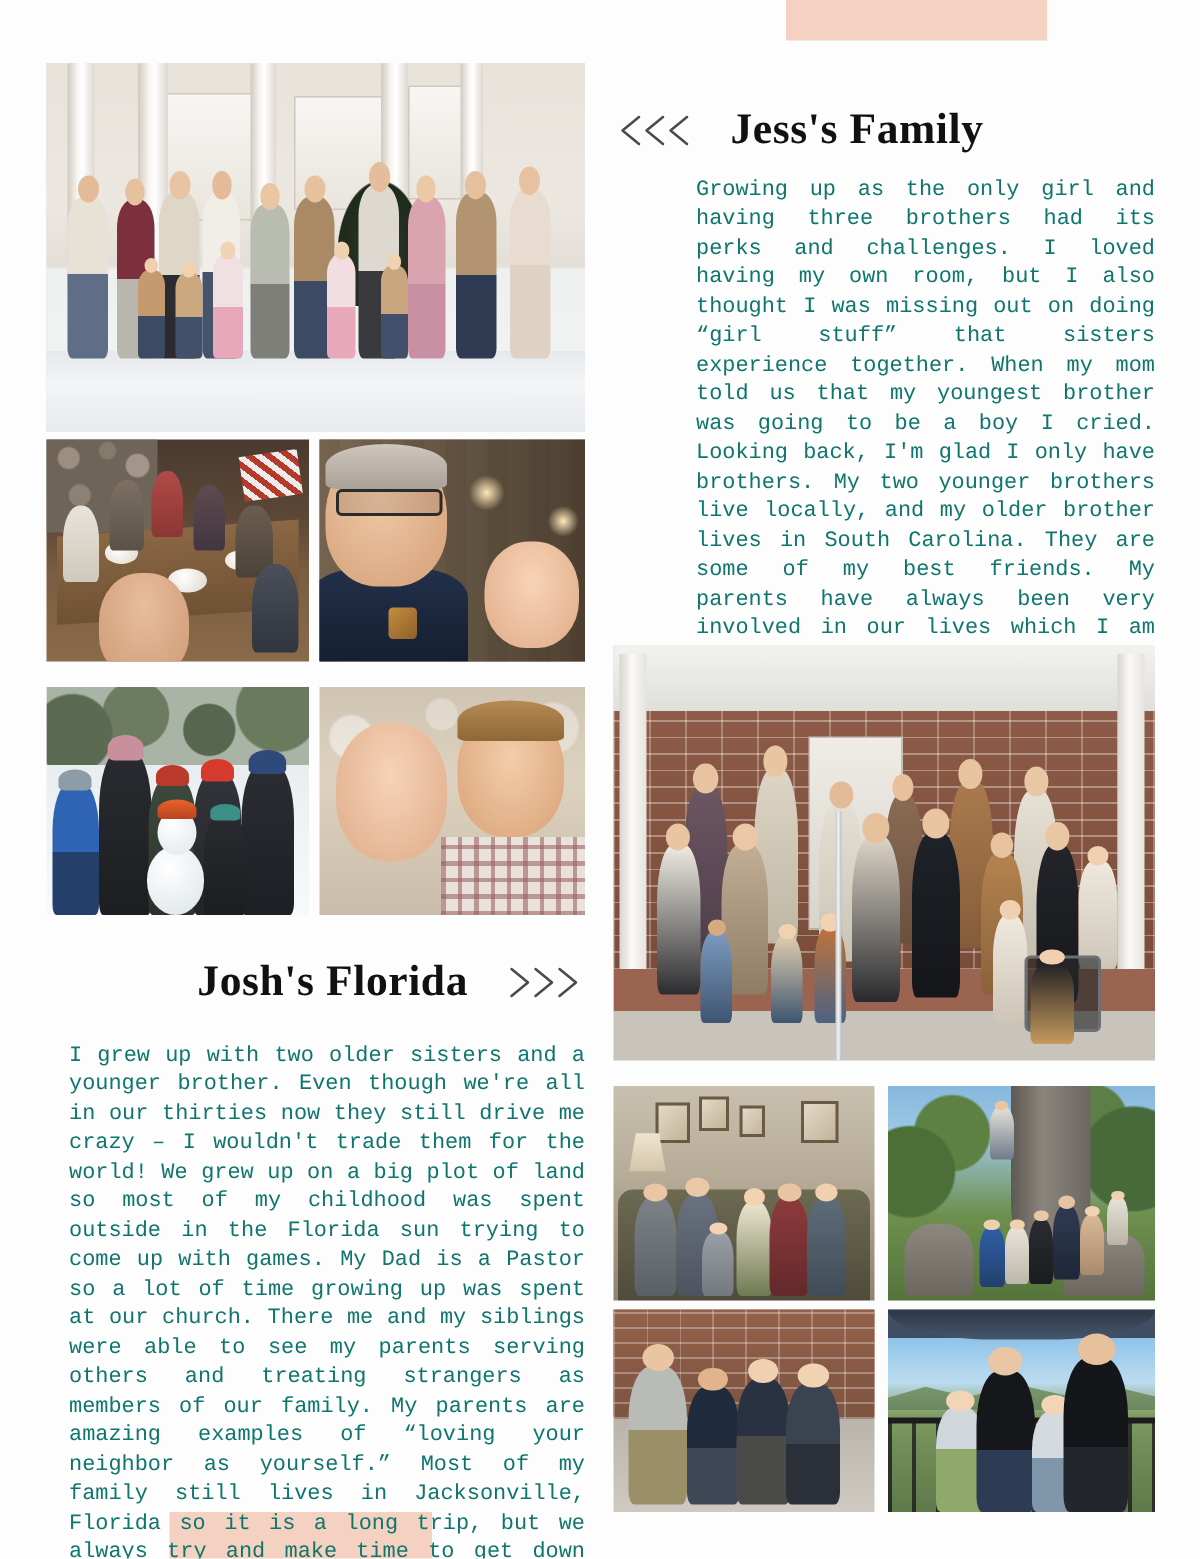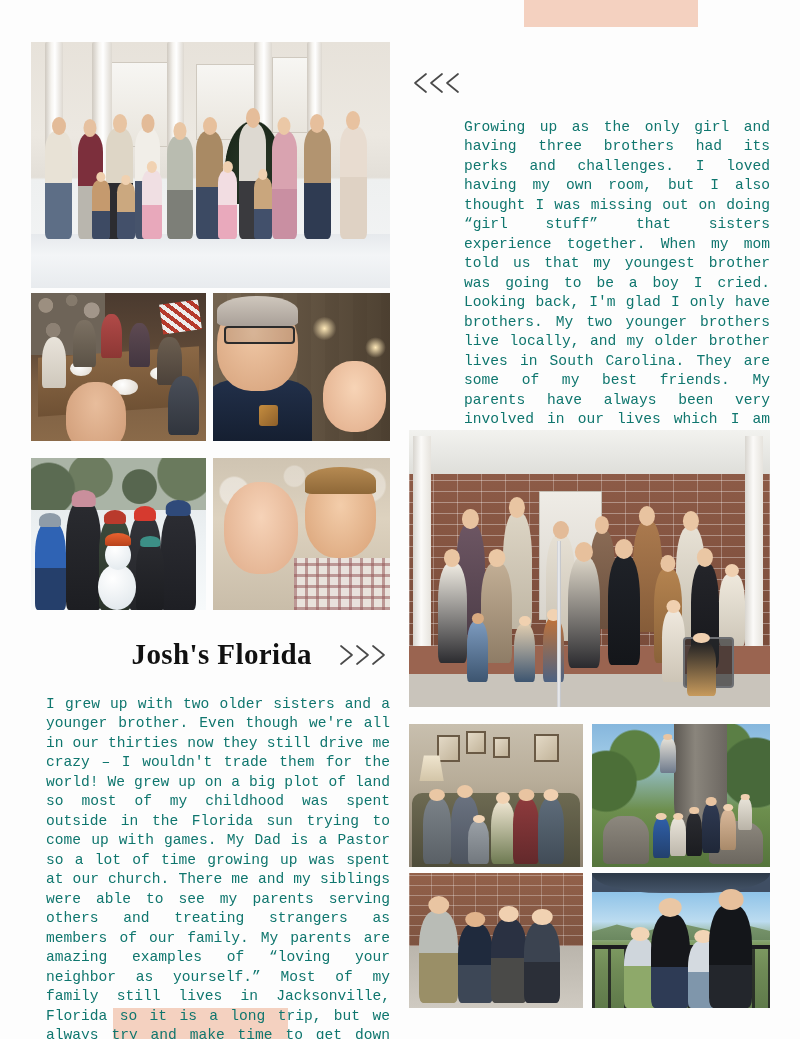--- a/index.html
+++ b/index.html
@@ -622,20 +622,21 @@
   <p class="body-copy" style="left:46px; top:695px; width:344px; margin:0;">I grew up with two older sisters and a younger brother. Even though we're all in our thirties now they still drive me crazy – I wouldn't trade them for the world! We grew up on a big plot of land so most of my childhood was spent outside in the Florida sun trying to come up with games. My Dad is a Pastor so a lot of time growing up was spent at our church. There me and my siblings were able to see my parents serving others and treating strangers as members of our family. My parents are amazing examples of “loving your neighbor as yourself.” Most of my family still lives in Jacksonville, Florida so it is a long trip, but we always try and make time to get down there once or twice a year.</p>
 
   <div class="section-head" style="left:409px; top:70px; width:362px; justify-content:flex-start; gap:26px;">
     <span class="chev">
       <svg width="52" height="26" viewBox="0 0 52 26" fill="none" stroke="#4a4a4a" stroke-width="1.7" stroke-linecap="round" stroke-linejoin="round">
         <polyline points="17,4 6,13 17,22"></polyline>
         <polyline points="33,4 22,13 33,22"></polyline>
         <polyline points="49,4 38,13 49,22"></polyline>
       </svg>
     </span>
+    <span class="title">Jess's Family</span>
   </div>
 
   <p class="body-copy" style="left:464px; top:118px; width:306px; margin:0;">Growing up as the only girl and having three brothers had its perks and challenges. I loved having my own room, but I also thought I was missing out on doing “girl stuff” that sisters experience together. When my mom told us that my youngest brother was going to be a boy I cried. Looking back, I'm glad I only have brothers. My two younger brothers live locally, and my older brother lives in South Carolina. They are some of my best friends. My parents have always been very involved in our lives which I am so grateful for. They live locally as well. We have added four in-laws and a bunch of grandkids to our crew. We're tight-knit and very blessed!</p>
 
   <div class="photo ph-porch" style="left:409px; top:430px; width:361px; height:277px;">
     <div class="inner">
       <div class="ceiling"></div>
       <div class="brick"></div>
       <div class="door"></div>
       <div class="pillar" style="left:1%;"></div>

